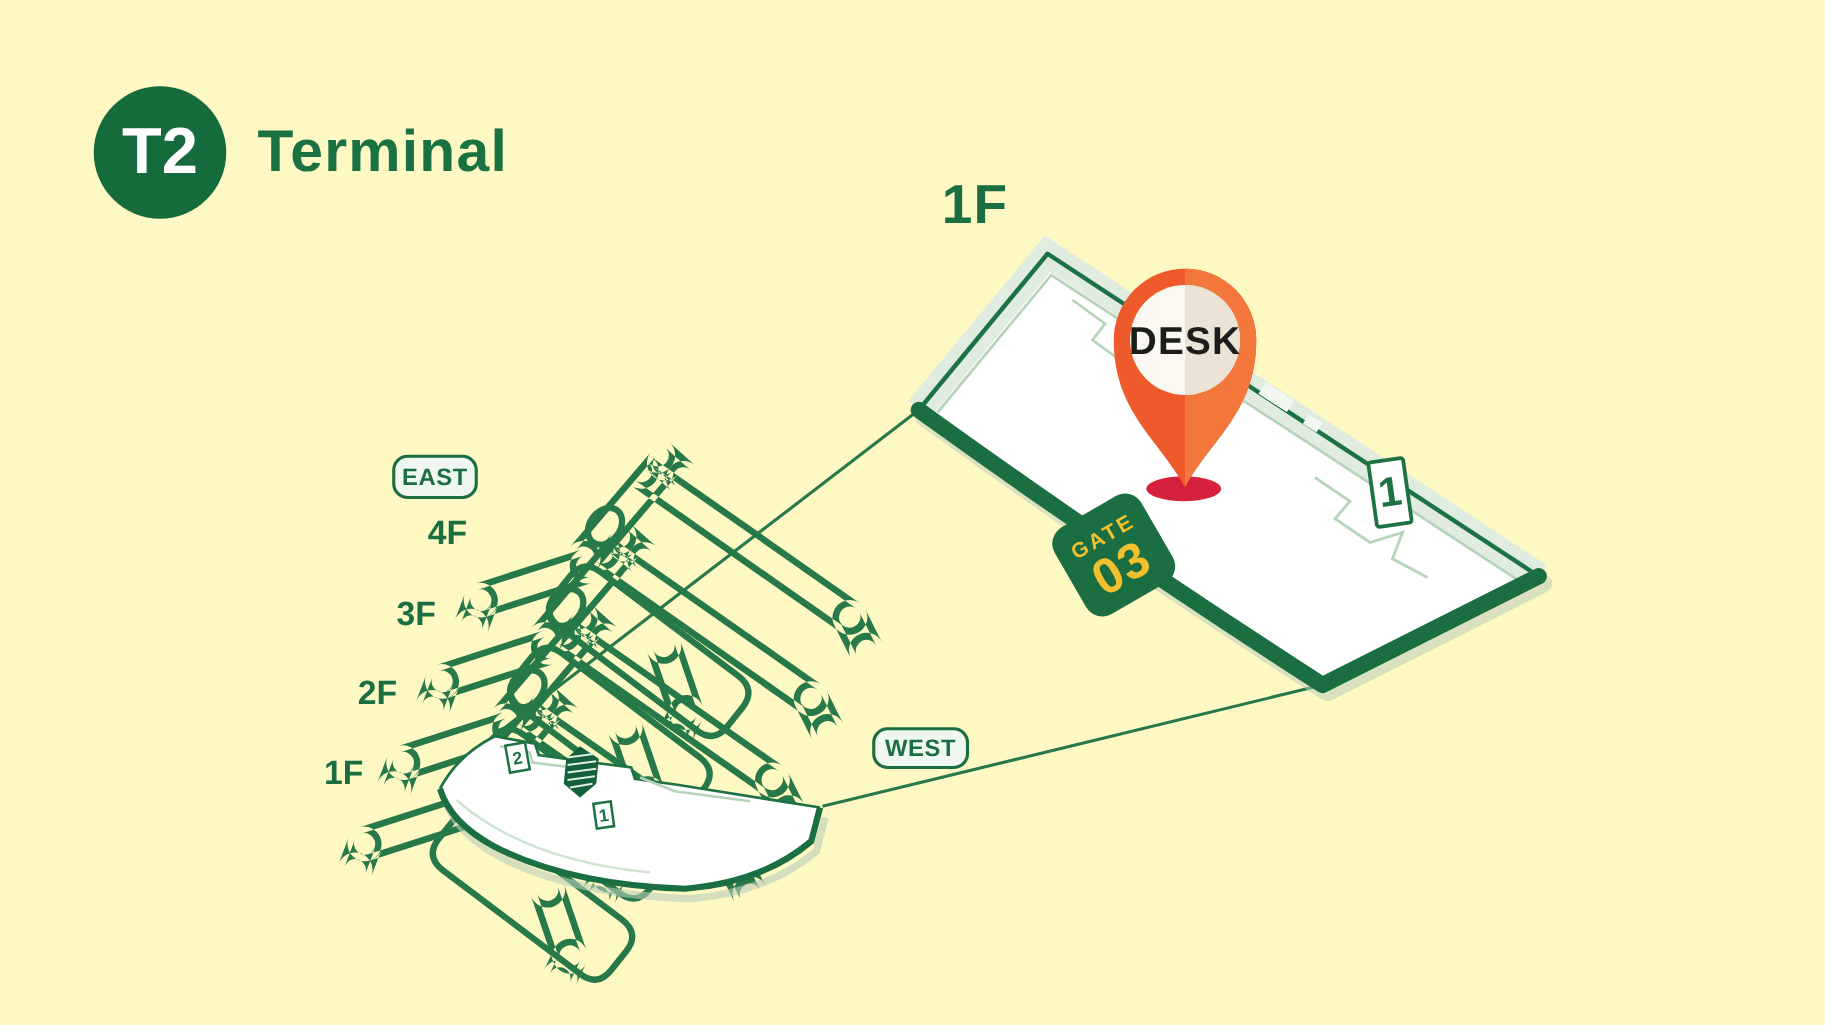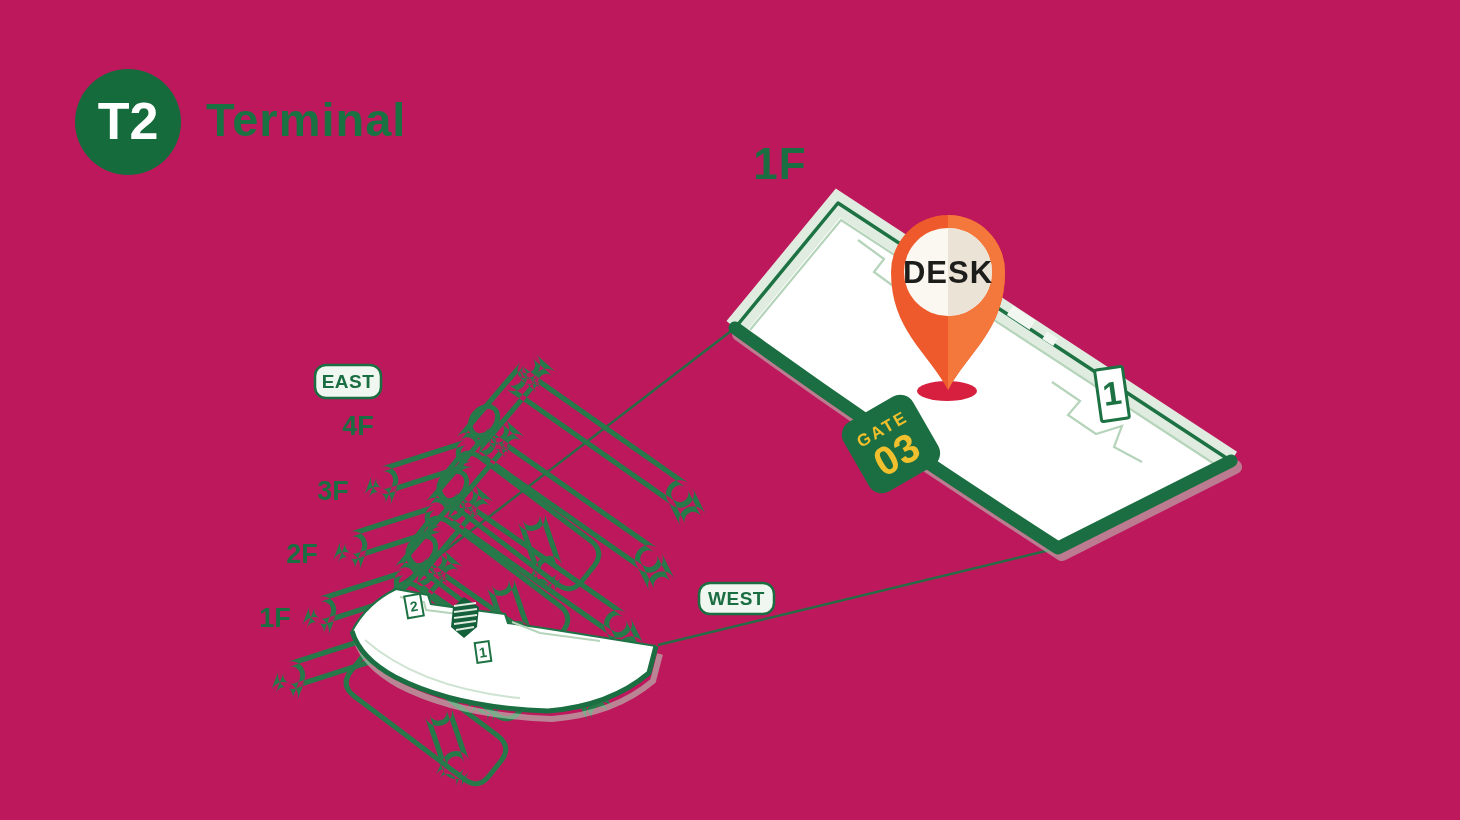--- a/index.html
+++ b/index.html
@@ -1,16 +1,16 @@
 <!DOCTYPE html>
 <html><head>
 <meta charset="utf-8">
 <style>
   html,body{margin:0;padding:0;background:#dfecdf;}
-  .stage{position:relative;width:1460px;height:820px;overflow:hidden;background:#be185d;}
+  .stage{position:relative;width:1460px;height:820px;overflow:hidden;background:#fef9c3;}
   svg{display:block}
   text{font-family:"Liberation Sans","DejaVu Sans",sans-serif;font-weight:bold;}
   .t2-num{font-size:52px;fill:#ffffff;}
   .title{font-size:47px;fill:#1a7141;letter-spacing:1px;}
   .big-floor{font-size:44px;fill:#1b6e41;letter-spacing:1px;}
   .desk-label{font-size:31px;fill:#1d1d1b;letter-spacing:1px;}
   .gate-word{font-size:17px;fill:#f0c02e;letter-spacing:2.5px;}
   .gate-num{font-size:40px;fill:#f0c02e;letter-spacing:1px;}
   .tag-num{font-size:33px;fill:#1d7244;}
   .badge-word{font-size:19px;fill:#1b6e41;letter-spacing:.5px;}

